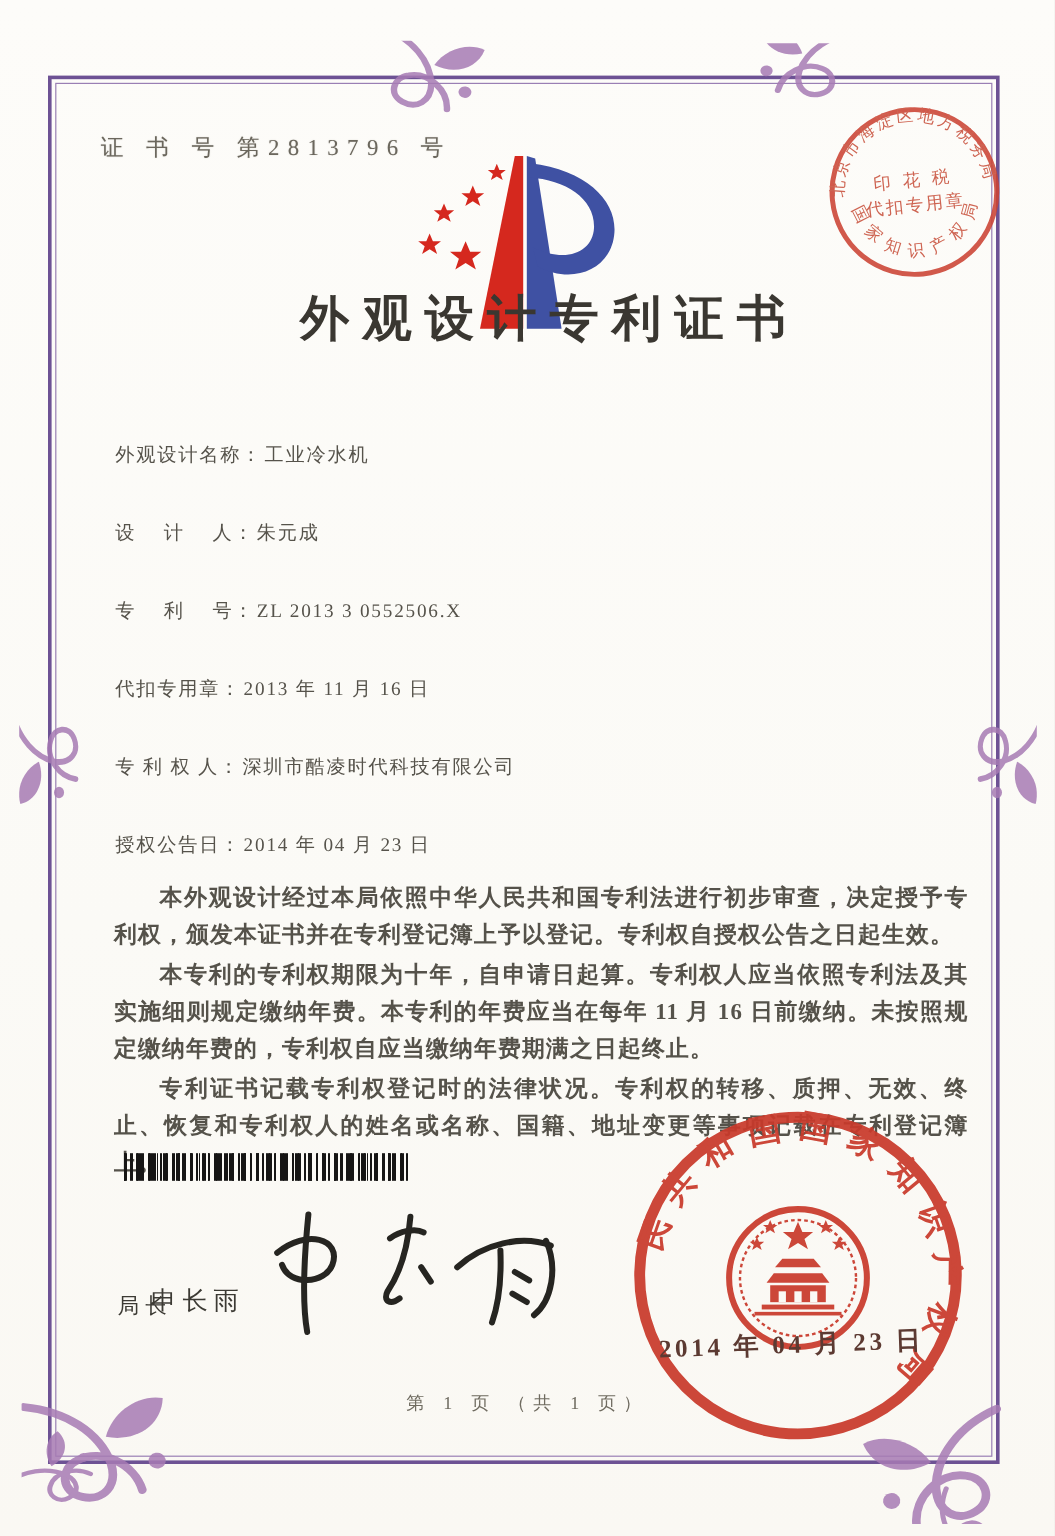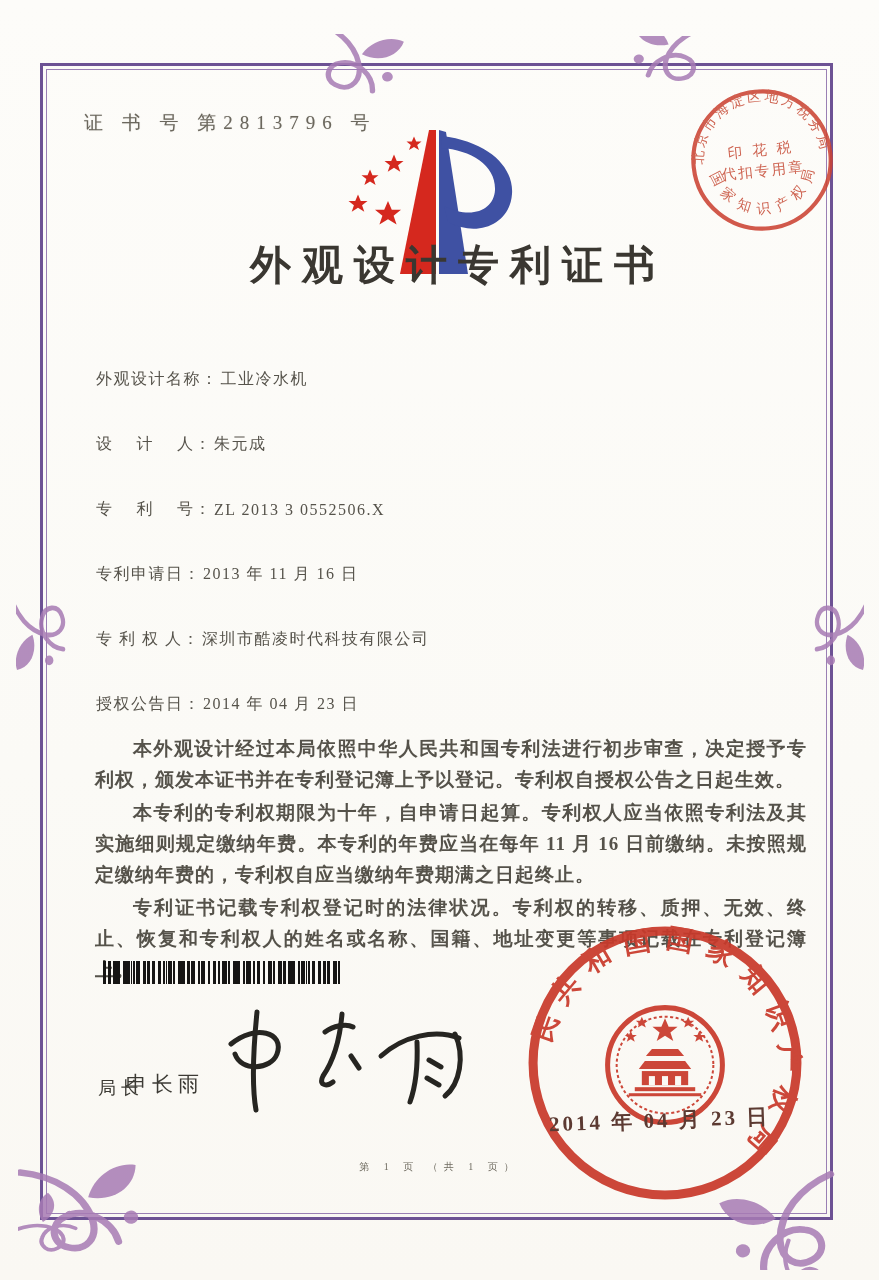--- a/index.html
+++ b/index.html
@@ -44,21 +44,21 @@
   
   .sig-title{position:absolute; left:98px; top:1076px; font-size:18px; letter-spacing:5px; color:#3c3a34;}
   .sig-name{position:absolute; left:98px; top:1070px; font-size:21px; letter-spacing:5px; color:#3c3a34;margin-left:28px;}
   .sig-script{position:absolute; left:205px; top:998px;}
   
   .office-seal{position:absolute; left:524px; top:922px; opacity:.93;}
   .seal-date{position:absolute; left:549px; top:1106px; width:240px; font-size:21px;
     font-weight:600; letter-spacing:3px; color:#5c3a32; transform:rotate(-2deg);}
   
   .footer{position:absolute; left:0; right:0; top:1160px; text-align:center;
-    font-size:10px; letter-spacing:6px; color:#6f6b60;}
+    font-size:15px; letter-spacing:6px; color:#6f6b60;}
   svg text{font-family:"Liberation Serif","DejaVu Serif",serif;}
 </style>
 </head>
 <body>
 
 <div class="page">
 
   <svg width="0" height="0" style="position:absolute" aria-hidden="true">
     <defs>
       <path id="star" d="M0,-10 L2.9,-3.2 10,-3.2 4.3,1.3 6.6,8.1 0,4 -6.6,8.1 -4.3,1.3 -10,-3.2 -2.9,-3.2 Z"></path>
@@ -132,21 +132,21 @@
     </div>
     <div class="field-row">
       <span class="lab">设　 计　 人：</span>
       <span class="val">朱元成</span>
     </div>
     <div class="field-row">
       <span class="lab">专　 利　 号：</span>
       <span class="val">ZL 2013 3 0552506.X</span>
     </div>
     <div class="field-row">
-      <span class="lab">专利申请日：</span>
+      <span class="lab">代扣专用章：</span>
       <span class="val">2013 年 11 月 16 日</span>
     </div>
     <div class="field-row">
       <span class="lab">专 利 权 人：</span>
       <span class="val">深圳市酷凌时代科技有限公司</span>
     </div>
     <div class="field-row">
       <span class="lab">授权公告日：</span>
       <span class="val">2014 年 04 月 23 日</span>
     </div>

